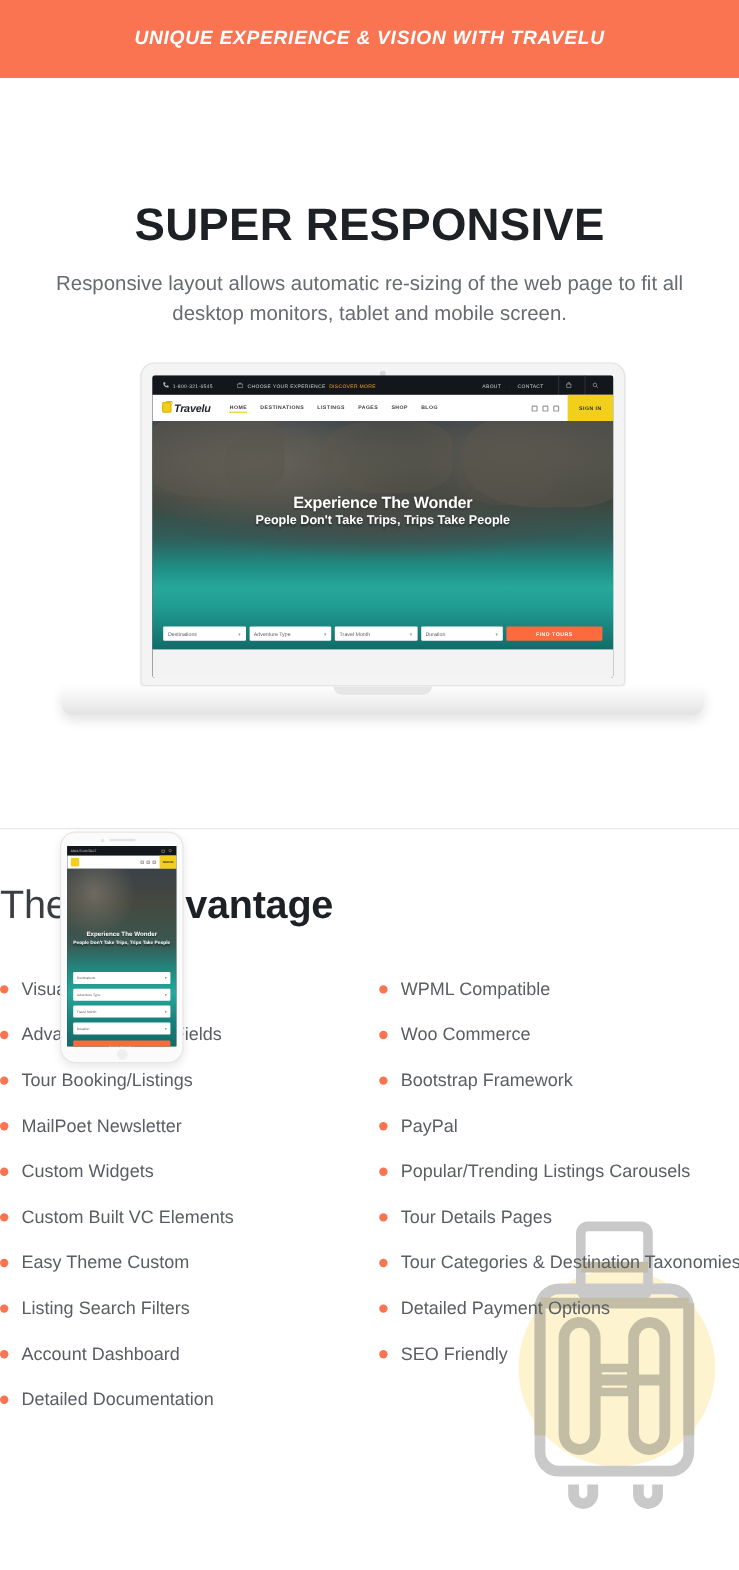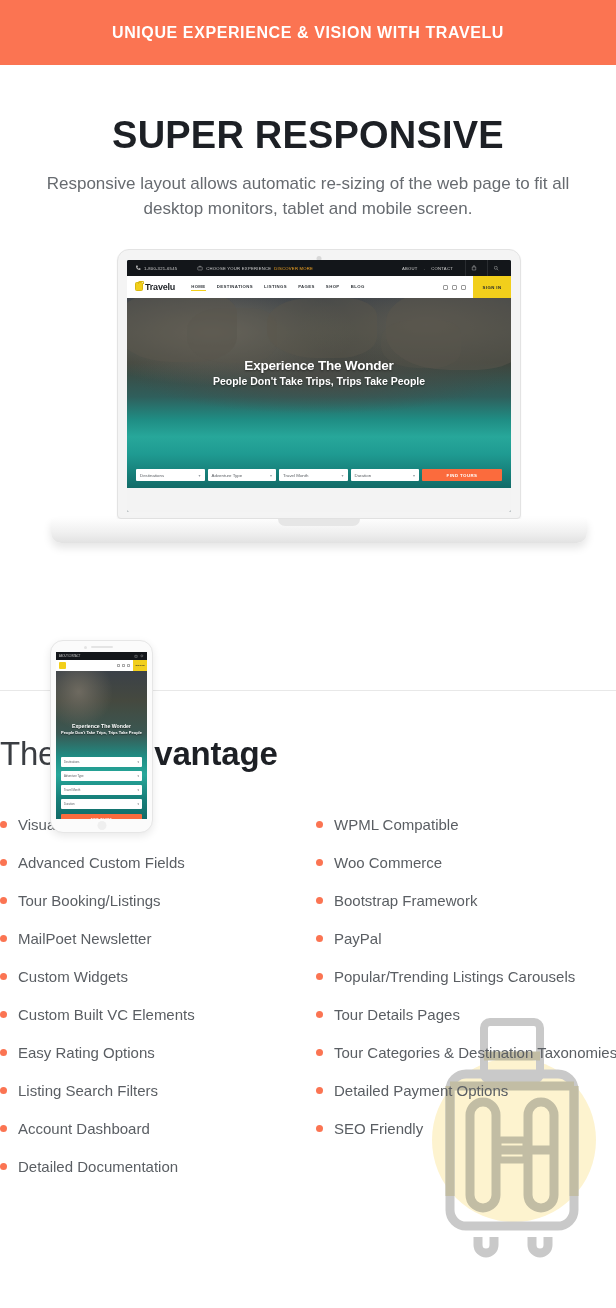--- a/index.html
+++ b/index.html
@@ -17,24 +17,25 @@
     background: #fb7452;
     display: flex; align-items: center; justify-content: center;
   }
   .banner-text {
     color: #ffffff;
     font-size: 16px;
     font-weight: bold;
     letter-spacing: 0.6px;
     text-transform: uppercase;
     white-space: nowrap;
-  }
-
-  
-  .hero { width:616px; padding-top: 51px; text-align:center; }
+    font-style: italic;
+  }
+
+  
+  .hero { width:616px; padding-top: 104px; text-align:center; }
   .hero-title {
     font-size: 38px; font-weight: bold; color:#1d2025;
     letter-spacing: 0.2px; line-height: 1;
   }
   .hero-sub {
     margin: 18px auto 0; width: 545px;
     font-size: 17px; color:#676b70; line-height: 1.45;
     font-weight: 300;
   }
 
@@ -86,21 +87,21 @@
     width:6px; height:6px; display:inline-block; opacity:.85;
   }
   .topbar-iconbox {
     width:16px; height:16px; border-left:1px solid #2a2d31;
     display:flex; align-items:center; justify-content:center;
   }
   .site-nav {
     height: 22px; background:#ffffff; display:flex; align-items:center;
     padding-left: 8px; gap: 0; position:relative;
   }
-  .logo { display:flex; align-items:flex-start; gap:2px; }
+  .logo { display:flex; align-items:flex-start; gap:2px;font-style:italic; }
   .logo-mark {
     width:8px; height:9px; background:#f2cf1b; border-radius:1.5px;
     border:.5px solid #d9b910; position:relative;
   }
   .logo-mark:after{
     content:""; position:absolute; left:2.2px; top:-2px; width:3.4px;height:2px;
     border:.8px solid #d9b910; border-bottom:none; border-radius:1.5px 1.5px 0 0;
   }
   .logo-text { font-size:9px; font-weight:bold; color:#1d2025; letter-spacing:-.2px; }
   .navlinks { display:flex; gap:11px; margin-left:16px; }
@@ -437,21 +438,21 @@
         <div class="feat">
             <span class="dot"></span>
             <span>Custom Widgets</span>
           </div>
         <div class="feat">
             <span class="dot"></span>
             <span>Custom Built VC Elements</span>
           </div>
         <div class="feat">
             <span class="dot"></span>
-            <span>Easy Rating Options</span>
+            <span>Easy Theme Custom</span>
           </div>
         <div class="feat">
             <span class="dot"></span>
             <span>Listing Search Filters</span>
           </div>
         <div class="feat">
             <span class="dot"></span>
             <span>Account Dashboard</span>
           </div>
         <div class="feat">

